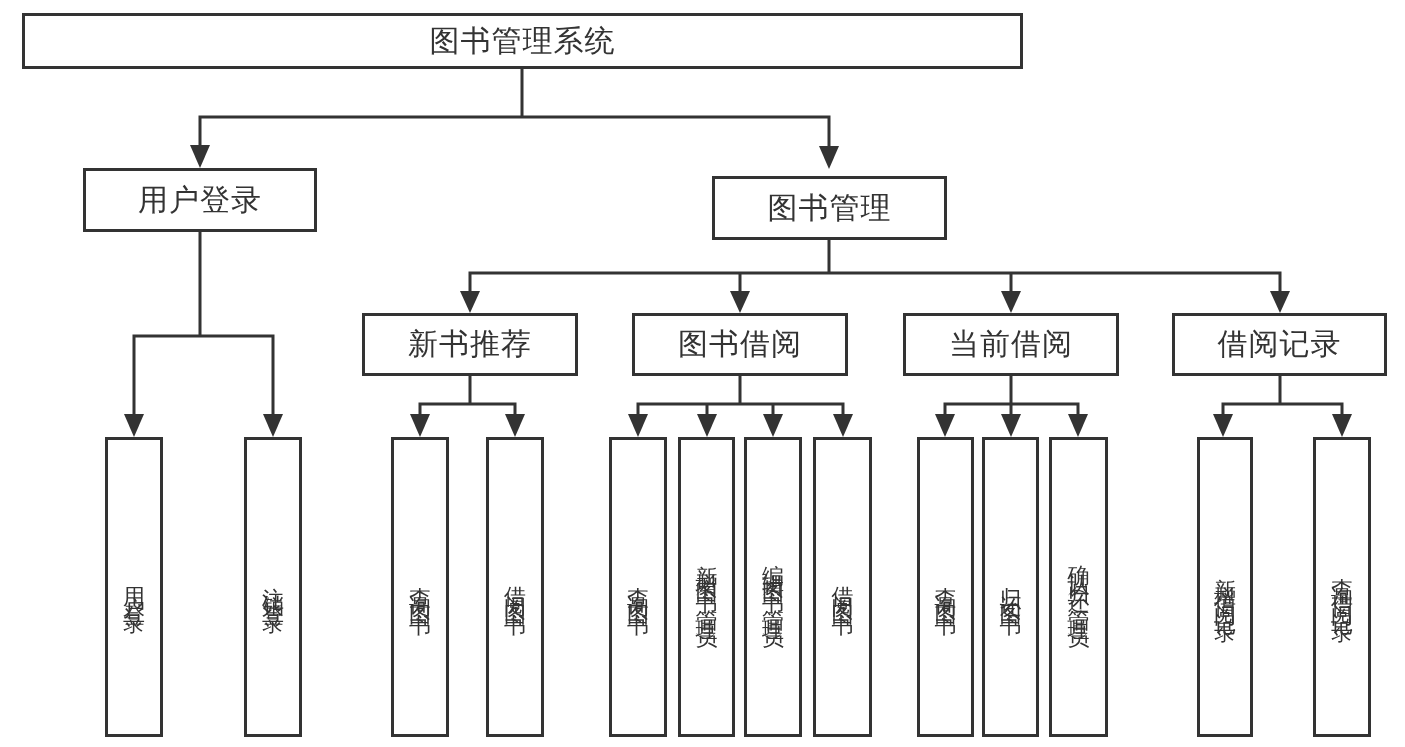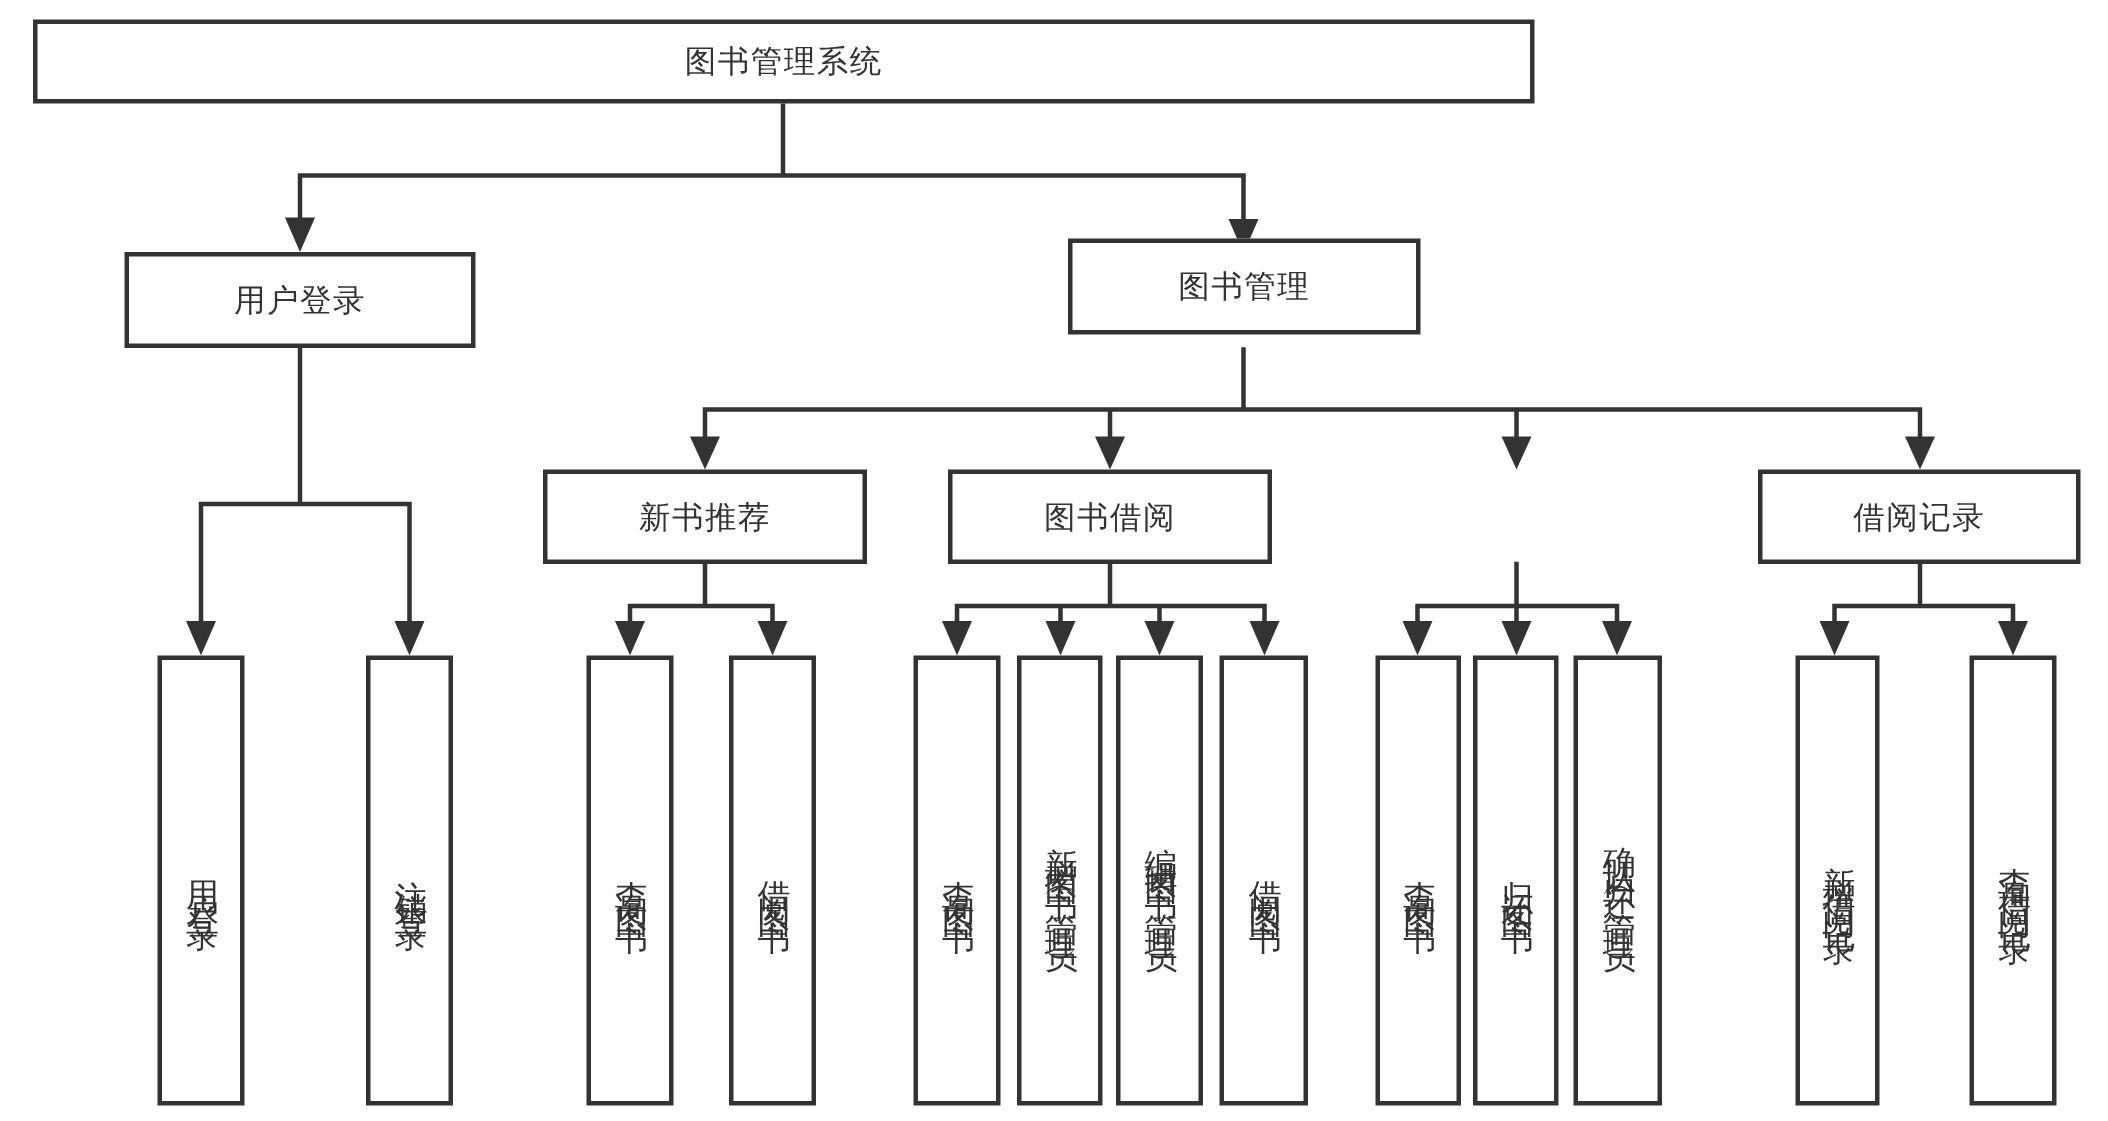--- a/index.html
+++ b/index.html
@@ -27,37 +27,37 @@
     position: absolute;
     box-sizing: border-box;
     border: 3px solid #333333;
     background: #ffffff;
     display: flex;
     align-items: center;
     justify-content: center;
     color: #333333;
   }
   .hnode {
-    font-size: 21px;
+    font-size: 30px;
     letter-spacing: 1px;
     white-space: nowrap;
   }
   .leaf .vtext {
     writing-mode: vertical-lr;
     text-orientation: mixed;
     font-size: 22px;
     line-height: 1;
     letter-spacing: 9px;
     color: #333333;
   }
   
   #root-box        { left: 22px;   top: 13px;  width: 1001px; height: 56px; }
   
   #node-user-login { left: 83px;   top: 168px; width: 234px;  height: 64px; }
-  #node-book-mgmt  { left: 712px;  top: 159px; width: 235px;  height: 64px; }
+  #node-book-mgmt  { left: 712px;  top: 176px; width: 235px;  height: 64px; }
   
   #node-new-books  { left: 362px;  top: 313px; width: 216px;  height: 63px; }
   #node-borrowing  { left: 632px;  top: 313px; width: 216px;  height: 63px; text-align: right; }
   #node-current    { left: 903px;  top: 313px; width: 216px;  height: 63px; }
   #node-records    { left: 1172px; top: 313px; width: 215px;  height: 63px; }
   
   .leaf { top: 437px; height: 300px; }
   #leaf-login          { left: 105px;  width: 58px; }
   #leaf-logout         { left: 244px;  width: 58px; }
   #leaf-nb-query       { left: 391px;  width: 58px; }
@@ -145,20 +145,23 @@
   <div id="node-book-mgmt" class="node hnode">
     <span>图书管理</span>
   </div>
 
   <div id="node-new-books" class="node hnode">
     <span>新书推荐</span>
   </div>
   <div id="node-borrowing" class="node hnode">
     <span>图书借阅</span>
   </div>
+  <div id="node-current" class="node hnode">
+    <span>当前借阅</span>
+  </div>
   <div id="node-records" class="node hnode">
     <span>借阅记录</span>
   </div>
 
   <div id="leaf-login" class="node leaf">
     <span class="vtext">用户登录</span>
   </div>
   <div id="leaf-logout" class="node leaf">
     <span class="vtext">注销登录</span>
   </div>

